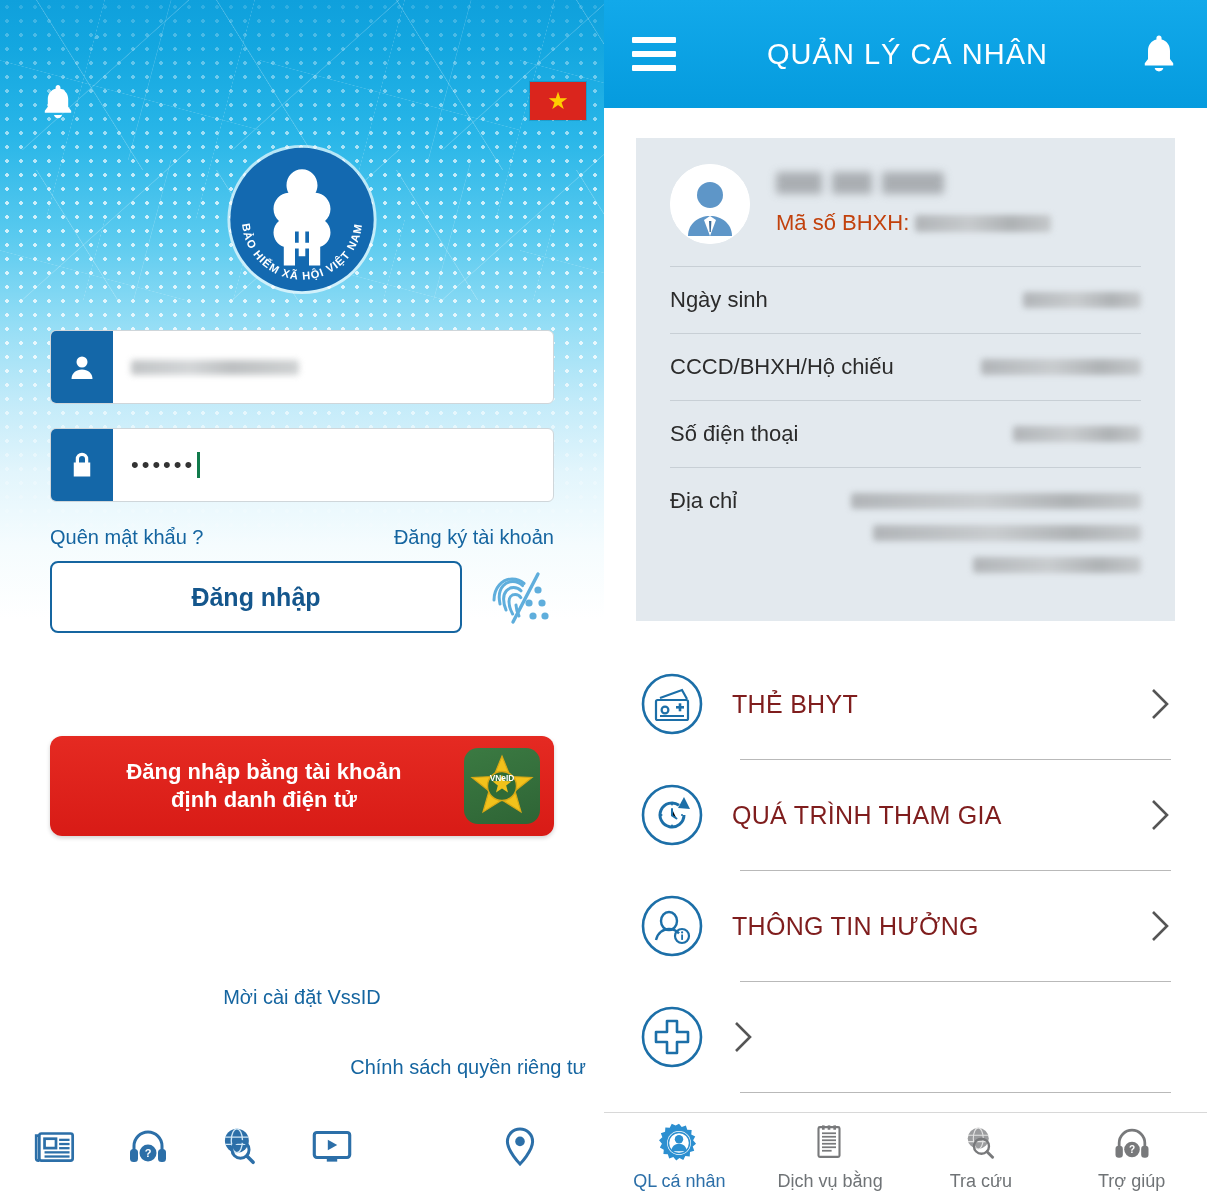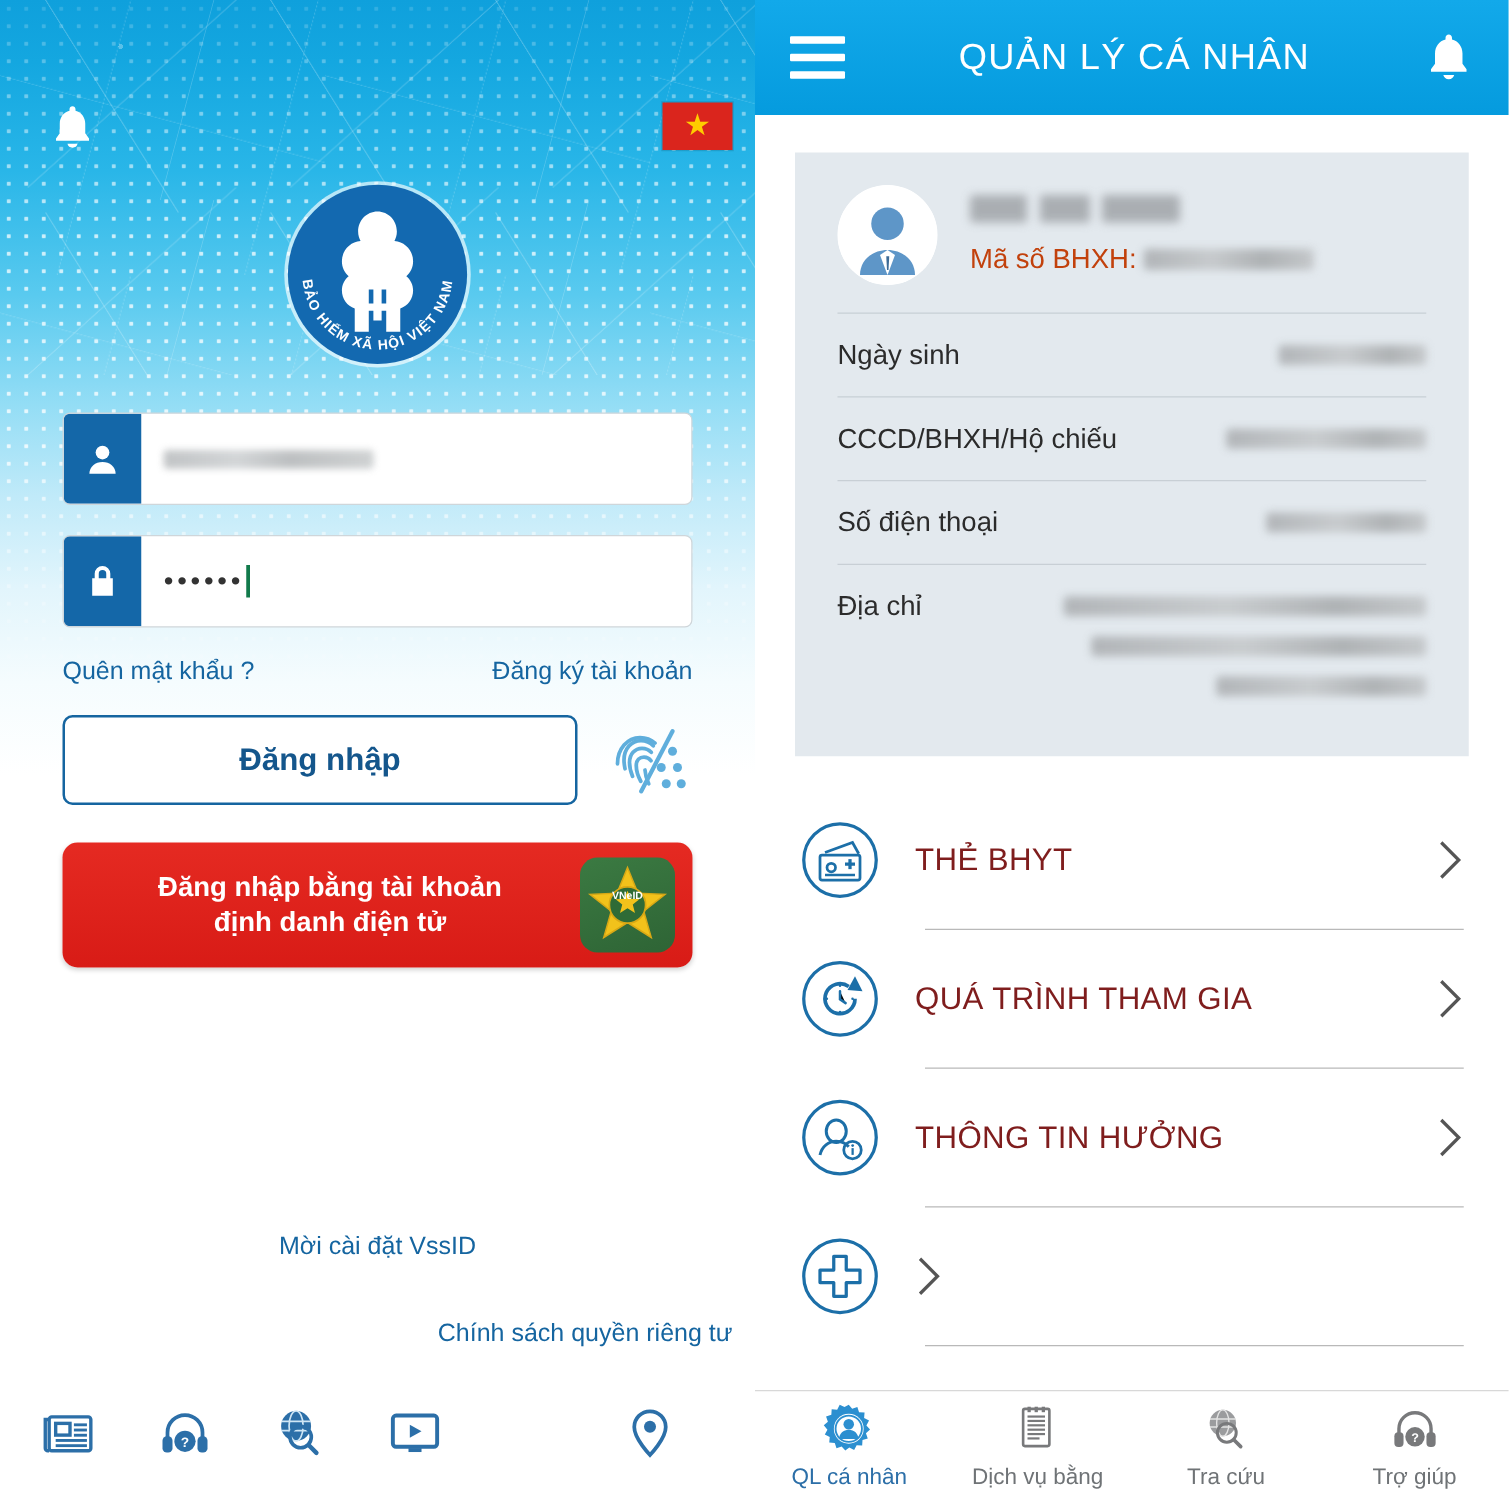--- a/index.html
+++ b/index.html
@@ -71,36 +71,36 @@
     background: linear-gradient(90deg,#b9bcbe,#cdd0d2 35%,#b4b7b9 60%,#c9cccd);
     filter: blur(3px); opacity: .88;
   }
   .pw-dots { font-size: 22px; letter-spacing: 3px; color: #333; line-height: 1; }
   .pw-caret {
     display: inline-block; width: 3px; height: 26px; background: #117a4b;
     margin-left: 2px; vertical-align: -6px;
   }
   .link-row {
     display: flex; justify-content: space-between; align-items: center;
-    margin-top: 4px; margin-bottom: 23px;
+    margin-top: 4px; margin-bottom: 12px;
   }
   .link-row a, .blue-link {
     color: #1565A0; font-size: 20px; text-decoration: none;
   }
   .signin-row { display: flex; align-items: center; gap: 24px; }
   .btn-signin {
     width: 412px; height: 72px; background: #fff;
     border: 2px solid #1565A0; border-radius: 8px;
     color: #14568C; font-size: 25px; font-weight: bold;
     display: flex; align-items: center; justify-content: center; cursor: pointer;
   }
   .fp-icon { width: 66px; height: 62px; flex: none; }
 
   .btn-vneid {
-    position: absolute; left: 50px; top: 674px; width: 504px; height: 100px;
+    position: absolute; left: 50px; top: 736px; width: 504px; height: 100px;
     background: linear-gradient(180deg,#E52A22,#D81B16);
     border-radius: 12px; display: flex; align-items: center; z-index: 6;
     cursor: pointer; box-shadow: 0 2px 4px rgba(0,0,0,.18);
   }
   .vneid-text {
     flex: 1; text-align: center; color: #fff; font-size: 22px;
     font-weight: bold; line-height: 1.28; padding-left: 14px;
   }
   .vneid-badge {
     width: 76px; height: 76px; margin-right: 14px; flex: none;
@@ -115,21 +115,21 @@
   .login-toolbar {
     position: absolute; left: 0; bottom: 24px; width: 604px; height: 60px;
     display: flex; align-items: center; z-index: 6; padding: 0 30px;
   }
   .tb-icon { width: 52px; height: 52px; display: flex; align-items: center; justify-content: center; }
   .tb-gap { flex: 1; }
 
   
   .profile-panel { width: 603px; height: 1200px; background: #fff; position: relative; }
   .app-header {
-    height: 92px; background: linear-gradient(180deg,#12A9EA,#059BDE);
+    height: 108px; background: linear-gradient(180deg,#12A9EA,#059BDE);
     display: flex; align-items: center; padding: 0 28px;
   }
   .hamburger { width: 44px; height: 34px; display: flex; flex-direction: column; justify-content: space-between; cursor: pointer; }
   .hamburger span { display: block; height: 6px; background: #fff; border-radius: 1px; }
   .app-title {
     flex: 1; text-align: center; color: #fff;
     font-size: 29px; letter-spacing: 1px;
   }
   .bell-right { width: 40px; height: 42px; }
 

